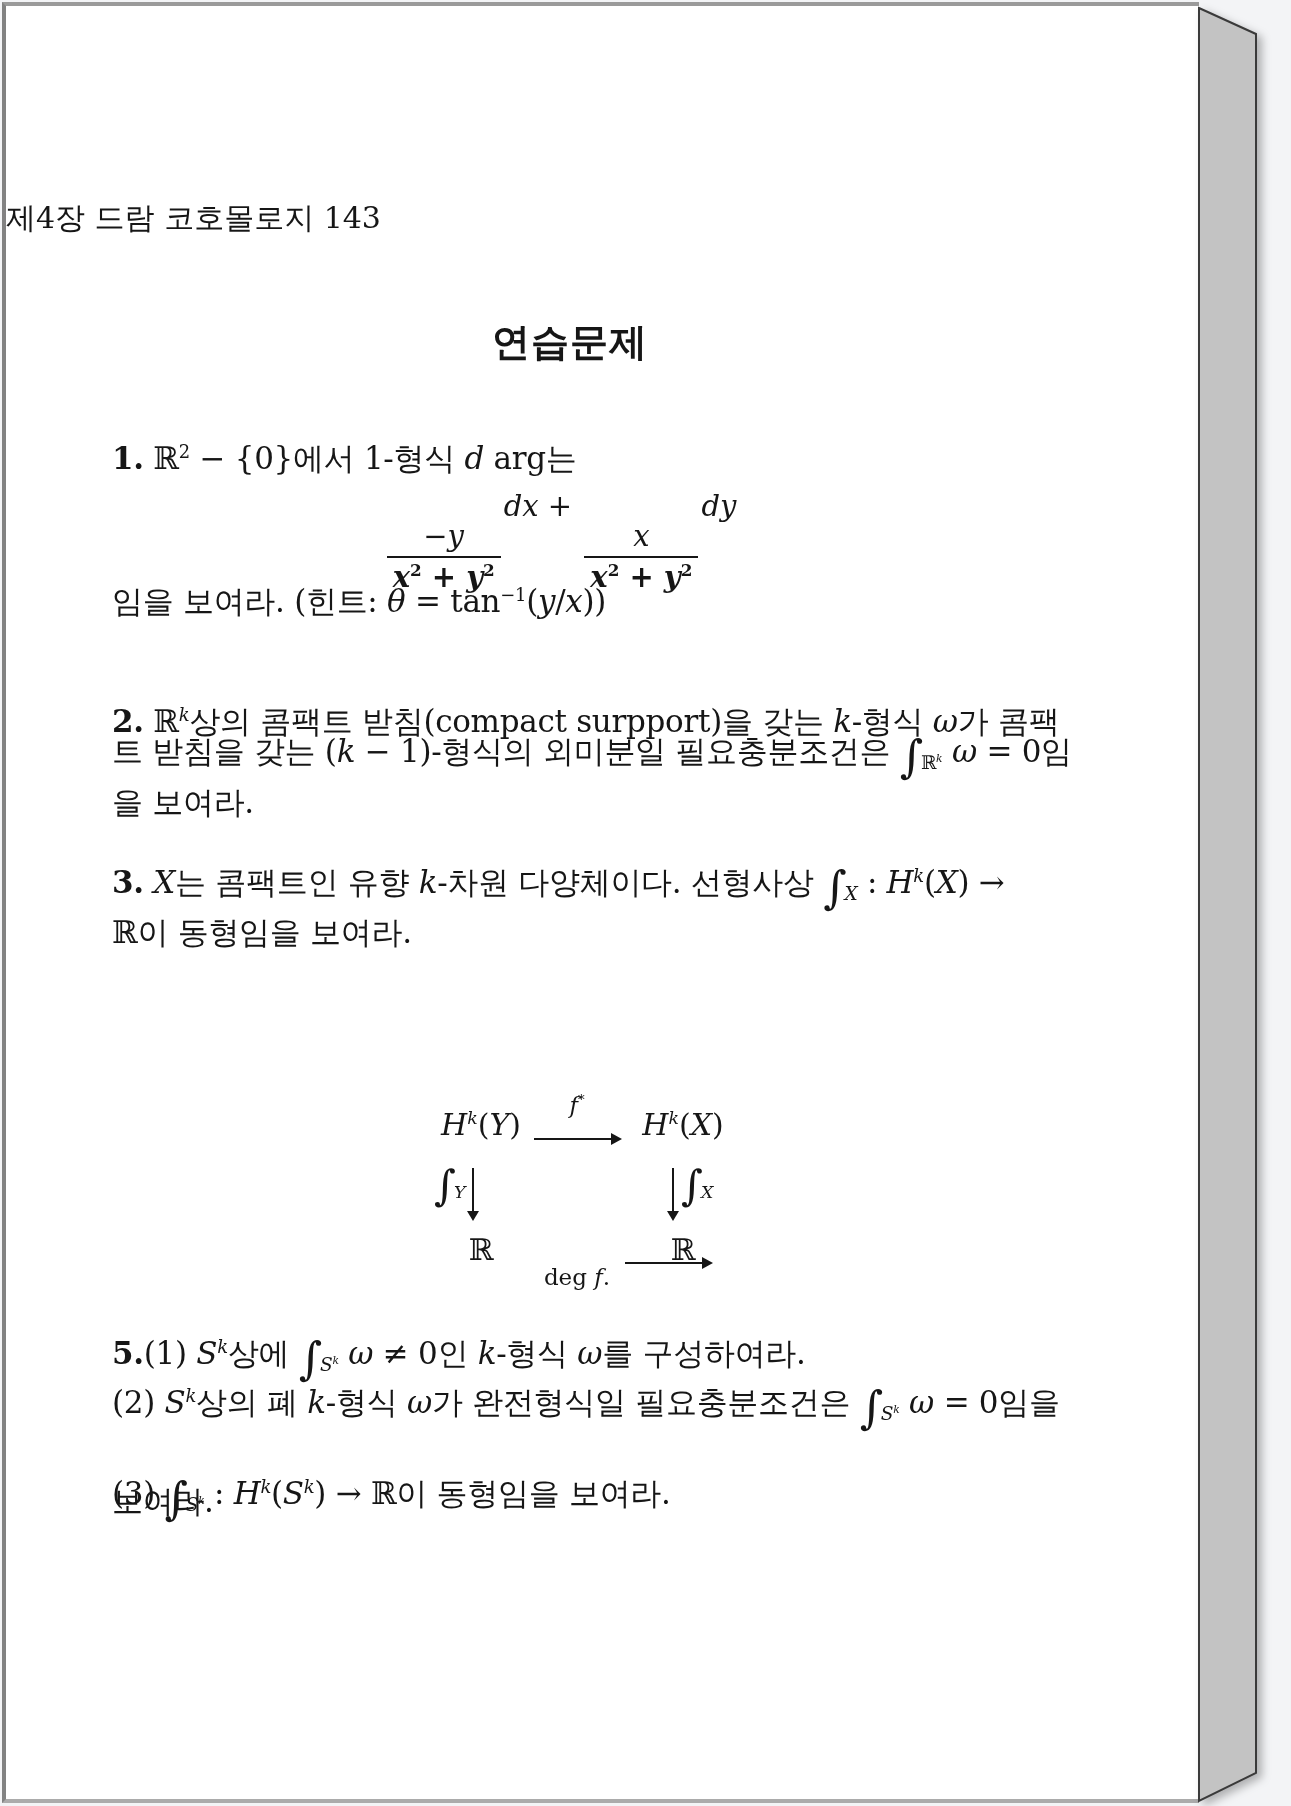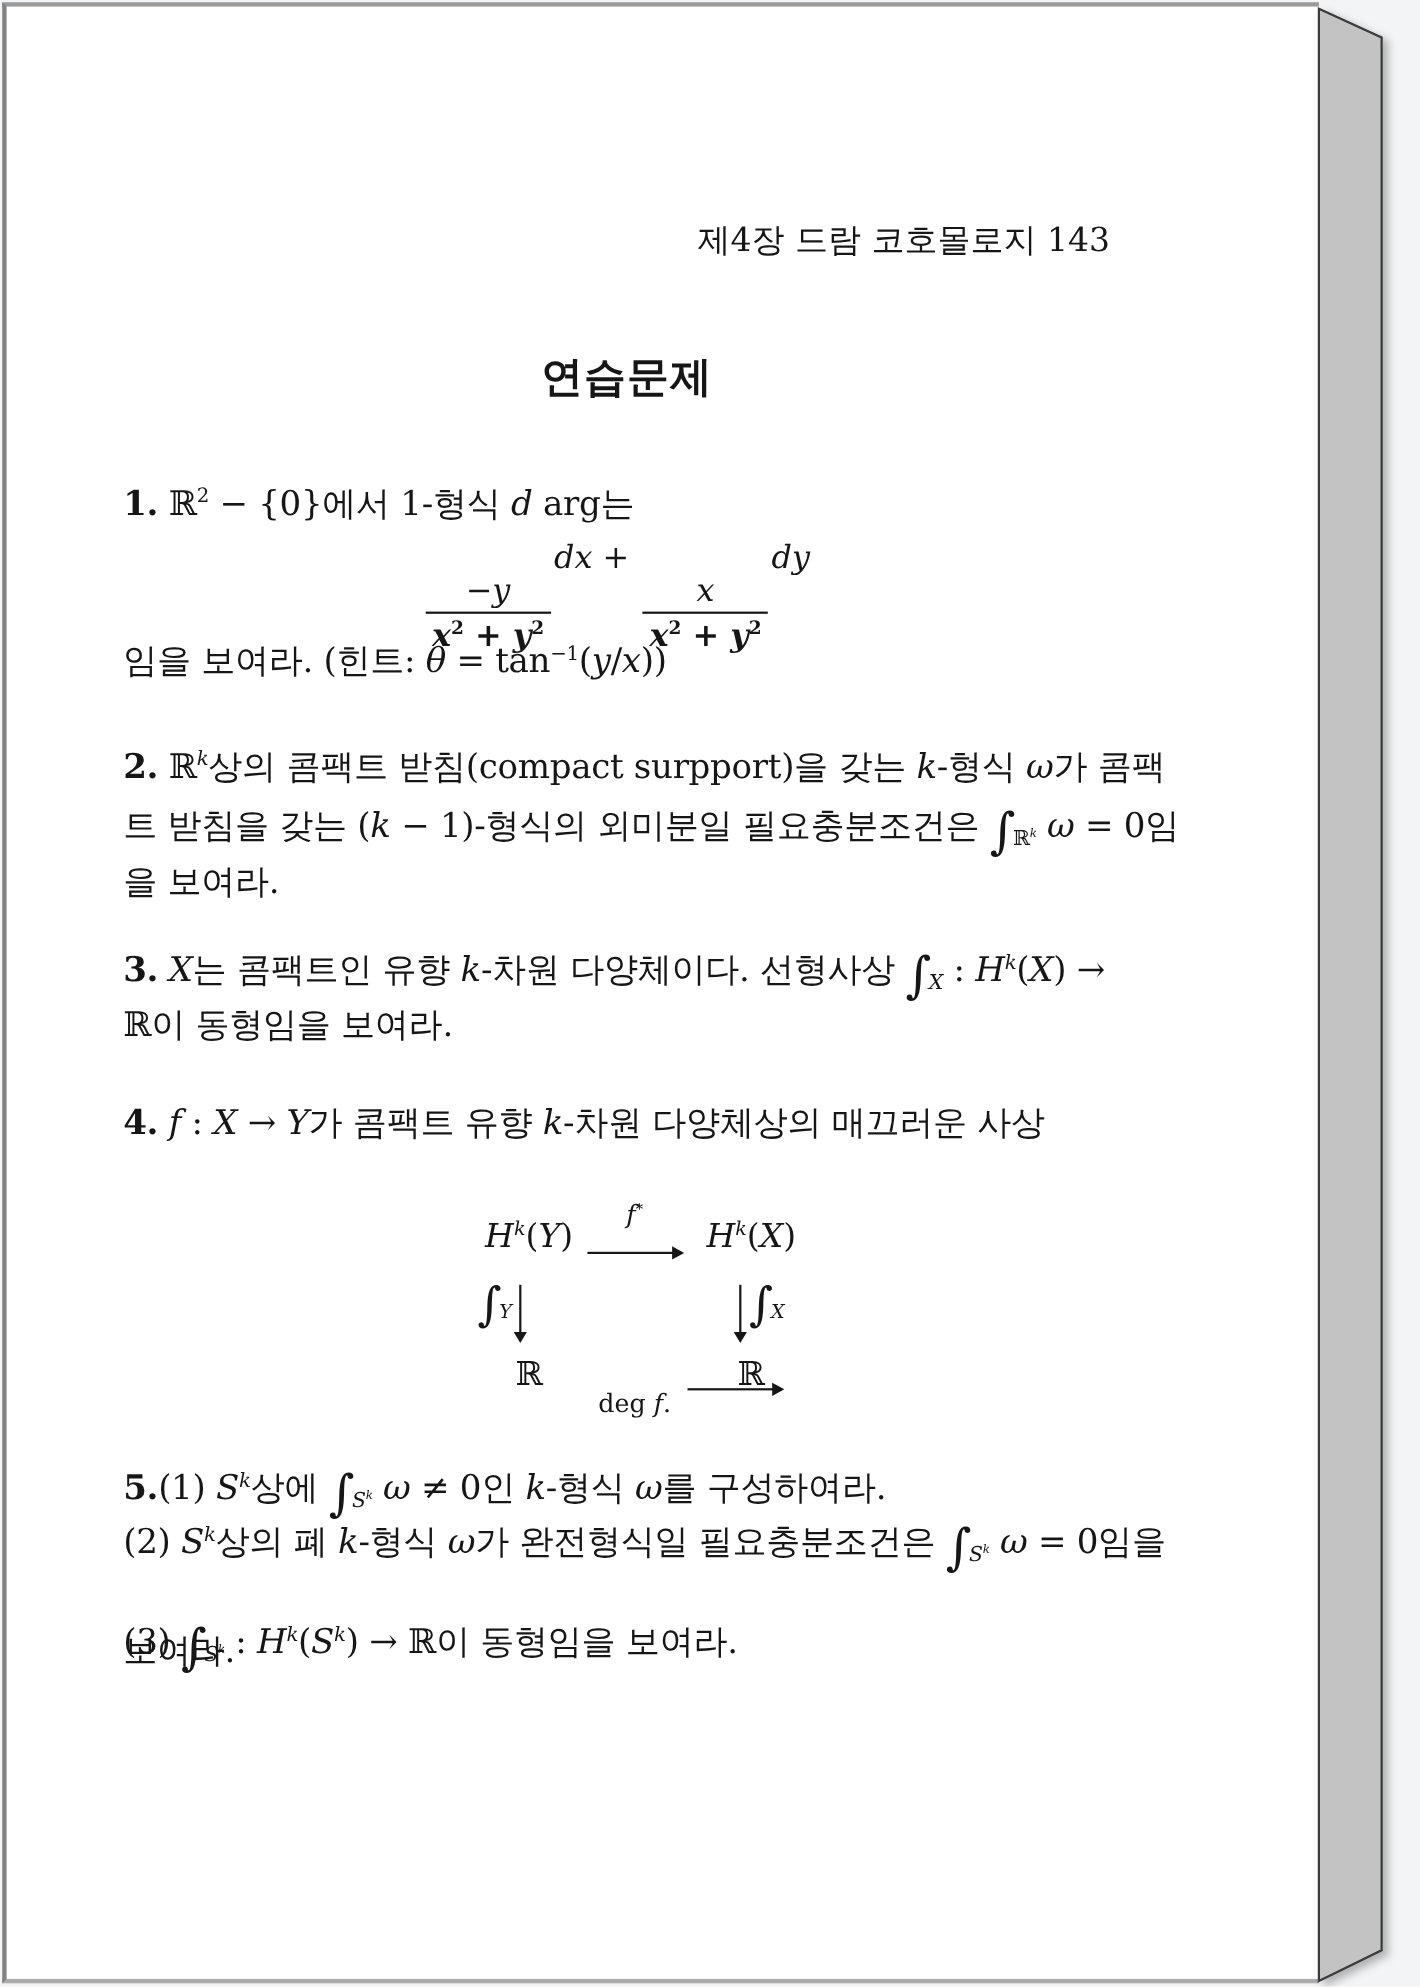--- a/index.html
+++ b/index.html
@@ -19,21 +19,21 @@
     border-top:4px solid var(--frame);
     border-left:4px solid #828282;
     border-bottom:4px solid #ababab;
   }
   .edge-svg{position:absolute;left:0;top:0;pointer-events:none;
     filter:drop-shadow(5px 4px 4px rgba(0,0,0,0.28));}
   .edge-svg polygon{fill:var(--edge-face);stroke:var(--edge-outline);stroke-width:2;}
 
   
   .abs{position:absolute;white-space:nowrap;}
-  .running-head{top:192px;left:0;width:1003px;text-align:right;font-size:30px;}
+  .running-head{top:192px;left:0;width:1003px;text-align:left;font-size:30px;}
   .page-title{top:311px;left:0;width:1128px;text-align:center;
     font-size:38px;font-weight:700;letter-spacing:1px;}
   .line{left:106px;font-size:31px;letter-spacing:-0.3px;line-height:1.25;text-align:center;}
   .display-math{left:104px;width:900px;text-align:center;font-size:29px;}
 
   
   .f-t{font-style:normal;}
   .f-b{font-weight:700;}
   .f-i{font-style:italic;}
   sup{font-size:0.58em;}
@@ -75,28 +75,27 @@
   <div class="abs line" style="top:433px"><span class="f-b">1.</span><span class="f-t"> ℝ</span><sup class="f-sup">2</sup><span class="f-t"> − {0}에서 1-형식 </span><span class="f-i">d</span><span class="f-t"> arg는</span></div>
   <div class="abs display-math" style="top:483px"><span class="frac">
         <span class="num"><span class="f-t">−</span><span class="f-i">y</span></span>
         <span class="den"><span class="f-i">x</span><sup class="f-sup">2</sup><span class="f-t"> + </span><span class="f-i">y</span><sup class="f-sup">2</sup></span>
       </span><span class="f-i">dx</span><span class="f-t"> + </span><span class="frac">
         <span class="num"><span class="f-i">x</span></span>
         <span class="den"><span class="f-i">x</span><sup class="f-sup">2</sup><span class="f-t"> + </span><span class="f-i">y</span><sup class="f-sup">2</sup></span>
       </span><span class="f-i">dy</span></div>
   <div class="abs line" style="top:576px"><span class="f-t">임을 보여라. (힌트: </span><span class="f-i">θ</span><span class="f-t"> = tan</span><sup class="f-sup">−1</sup><span class="f-t">(</span><span class="f-i">y</span><span class="f-t">/</span><span class="f-i">x</span><span class="f-t">))</span></div>
 
-  <div class="abs line" style="top:672px"><span class="f-b">2.</span><span class="f-t"> ℝ</span><sup class="f-isup">k</sup><span class="f-t">상의 콤팩트 받침(compact surpport)을 갖는 </span><span class="f-i">k</span><span class="f-t">-형식 </span><span class="f-i">ω</span><span class="f-t">가 콤팩</span></div>
+  <div class="abs line" style="top:696px"><span class="f-b">2.</span><span class="f-t"> ℝ</span><sup class="f-isup">k</sup><span class="f-t">상의 콤팩트 받침(compact surpport)을 갖는 </span><span class="f-i">k</span><span class="f-t">-형식 </span><span class="f-i">ω</span><span class="f-t">가 콤팩</span></div>
   <div class="abs line" style="top:726px"><span class="f-t">트 받침을 갖는 (</span><span class="f-i">k</span><span class="f-t"> − 1)-형식의 외미분일 필요충분조건은 </span><span class="intgrp"><span class="int-sign">∫</span><sub class="int-sub"><span class="f-t">ℝ</span><sup class="f-isup">k</sup></sub></span><span class="f-t"> </span><span class="f-i">ω</span><span class="f-t"> = 0임</span></div>
   <div class="abs line" style="top:777px"><span class="f-t">을 보여라.</span></div>
 
   <div class="abs line" style="top:857px"><span class="f-b">3.</span><span class="f-t"> </span><span class="f-i">X</span><span class="f-t">는 콤팩트인 유향 </span><span class="f-i">k</span><span class="f-t">-차원 다양체이다. 선형사상 </span><span class="intgrp"><span class="int-sign">∫</span><sub class="int-sub"><span class="f-i">X</span></sub></span><span class="f-t"> : </span><span class="f-i">H</span><sup class="f-isup">k</sup><span class="f-t">(</span><span class="f-i">X</span><span class="f-t">) →</span></div>
   <div class="abs line" style="top:907px"><span class="f-t">ℝ이 동형임을 보여라.</span></div>
 
-  <div class="abs line" style="top:996px"><span class="f-b">4.</span><span class="f-t"> </span><span class="f-i">f</span><span class="f-t"> : </span><span class="f-i">X</span><span class="f-t"> → </span><span class="f-i">Y</span><span class="f-t">가 콤팩트 유향 </span><span class="f-i">k</span><span class="f-t">-차원 다양체상의 매끄러운 사상</span></div>
 
   <div>
     <div class="dg-node" style="left:410px;top:1101px"><span class="f-i">H</span><sup class="f-isup">k</sup><span class="f-t">(</span><span class="f-i">Y</span><span class="f-t">)</span></div>
     <div class="dg-label" style="left:528px;top:1086px;width:86px"><span class="f-i">f</span><sup class="f-sup">*</sup></div>
     <span class="harr abs" style="left:528px;top:1122px"></span>
     <div class="dg-node" style="left:612px;top:1101px"><span class="f-i">H</span><sup class="f-isup">k</sup><span class="f-t">(</span><span class="f-i">X</span><span class="f-t">)</span></div>
 
     <div class="dg-map" style="left:428px;top:1158px">
       <span><span class="intgrp"><span class="int-sign">∫</span><sub class="int-sub"><span class="f-i">Y</span></sub></span></span>
       <span class="varr"></span>

